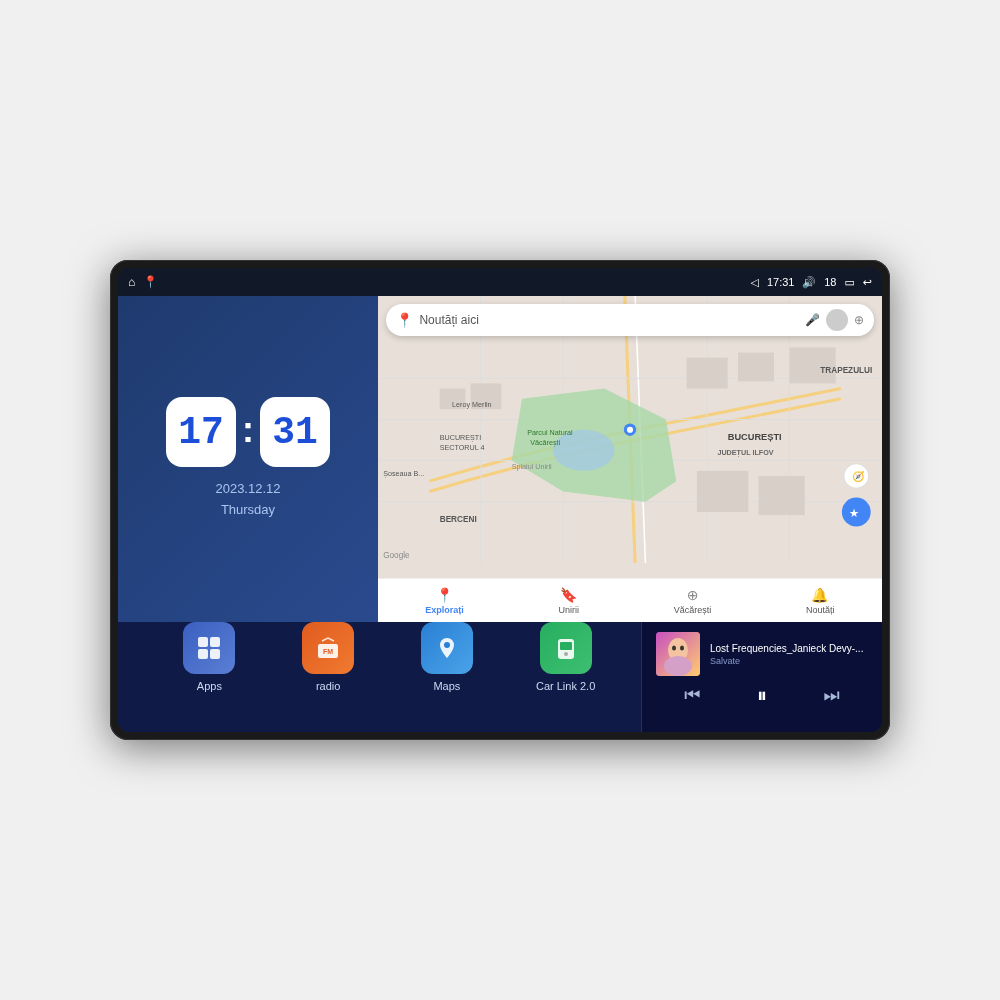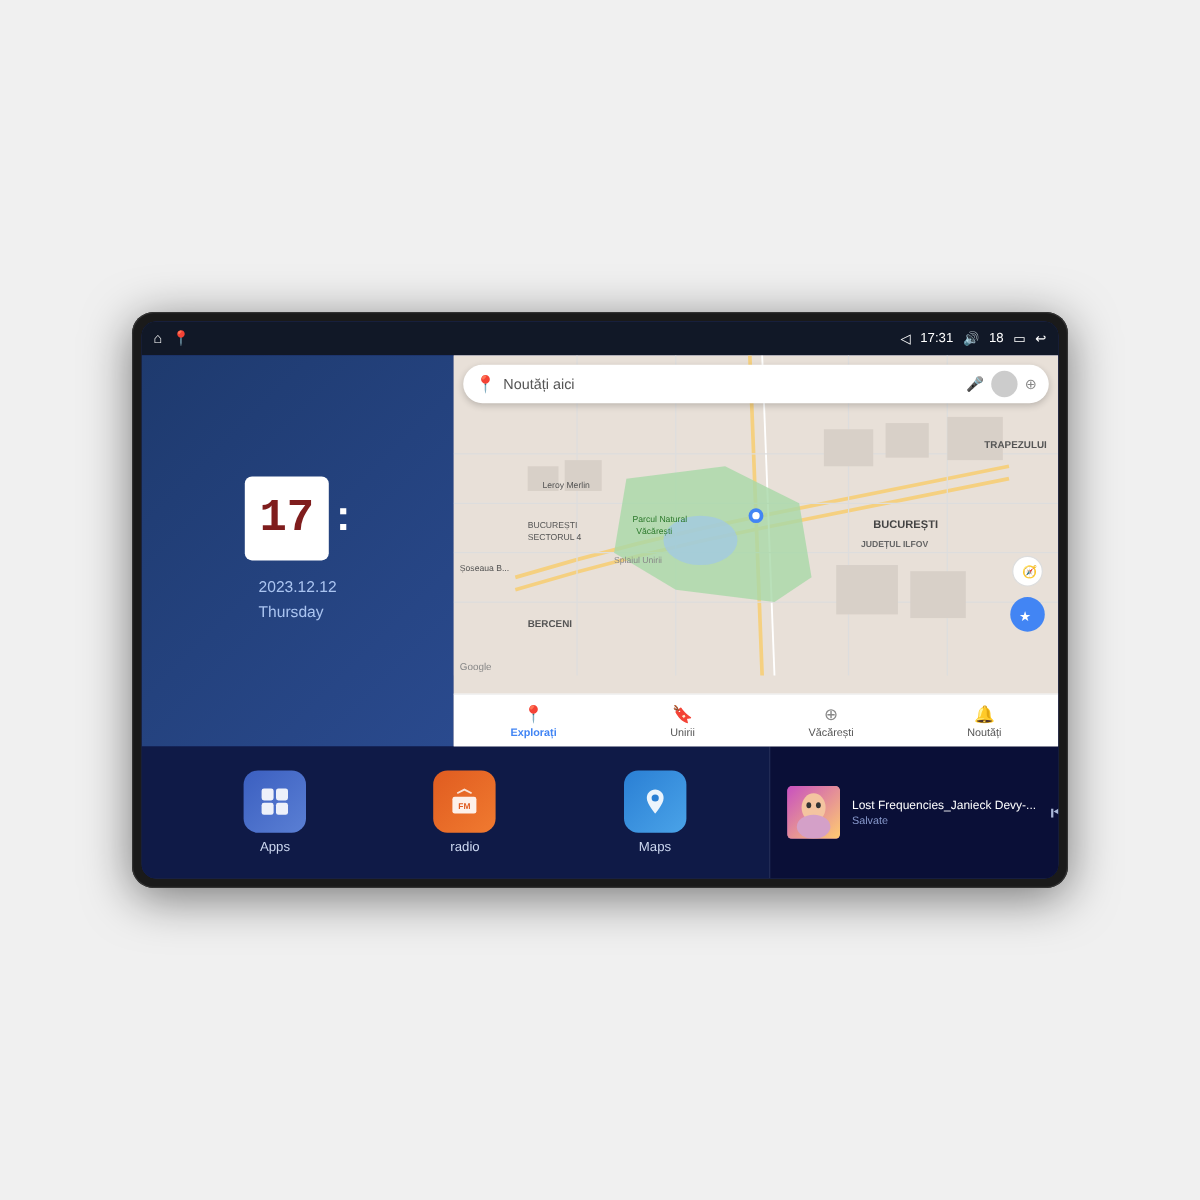--- a/index.html
+++ b/index.html
@@ -86,40 +86,41 @@
       flex-shrink: 0;
     }
     .clock-display {
       display: flex;
       align-items: center;
       gap: 6px;
       margin-bottom: 12px;
     }
     .clock-tile {
       background: #fff;
-      border-radius: 6px;
+      border-radius: 16px;
       width: 70px;
       height: 70px;
       display: flex;
       align-items: center;
       justify-content: center;
       font-size: 38px;
       font-weight: bold;
-      color: #7f1d1d;
+      color: #1d4ed8;
       font-family: 'Courier New', monospace;
     }
     .clock-colon {
       color: #fff;
       font-size: 36px;
       font-weight: bold;
       margin-bottom: 4px;
     }
     .clock-date {
       color: #aac4f0;
       font-size: 13px;
+      text-align: center;
       line-height: 1.6;
     }
 
     
     .map-widget {
       flex: 1;
       background: #e8e0d8;
       position: relative;
       overflow: hidden;
       display: flex;
@@ -181,23 +182,23 @@
       height: 110px;
       background: rgba(15, 25, 70, 0.95);
       display: flex;
       flex-shrink: 0;
     }
 
     
     .app-icons {
       flex: 1;
       display: flex;
-      align-items: flex-end;
+      align-items: flex-start;
       justify-content: space-around;
-      padding: 20px 16px;
+      padding: 0 16px;
       border-right: 1px solid rgba(255,255,255,0.1);
       margin-left: 16px;
     }
     .app-item {
       display: flex;
       flex-direction: column;
       align-items: center;
       gap: 6px;
       cursor: pointer;
       min-width: 60px;
@@ -219,21 +220,21 @@
     .icon-apps { background: linear-gradient(135deg, #3b5fc0, #5a7fd4); }
     .icon-maps { background: linear-gradient(135deg, #2a7fd4, #4aa3e8); }
     .icon-radio { background: linear-gradient(135deg, #e05c20, #f07a30); }
     .icon-bluetooth { background: linear-gradient(135deg, #2a6cd4, #4a90e8); }
     .icon-carlink { background: linear-gradient(135deg, #27ae60, #3dbf70); }
 
     
     .music-player {
       width: 240px;
       display: flex;
-      flex-direction: row;
+      flex-direction: column;
       padding: 10px 14px;
       gap: 8px;
       background: rgba(10, 15, 55, 0.97);
     }
     .music-top {
       display: flex;
       align-items: center;
       gap: 10px;
     }
     .music-thumb {
@@ -310,20 +311,21 @@
     </div>
 
     <div class="main-content">
 
       <div class="top-row">
 
         <div class="clock-widget">
           <div class="clock-display">
             <div class="clock-tile">17</div>
             <div class="clock-colon">:</div>
+            <div class="clock-tile">31</div>
           </div>
           <div class="clock-date">
             <div>2023.12.12</div>
             <div>Thursday</div>
           </div>
         </div>
 
         <div class="map-widget">
 
           <svg class="map-bg" viewBox="0 0 490 260" xmlns="http://www.w3.org/2000/svg">
@@ -441,20 +443,30 @@
             <div class="app-icon-wrap icon-maps">
               <svg width="28" height="28" viewBox="0 0 28 28" xmlns="http://www.w3.org/2000/svg">
                 <path d="M14 4 C10 4 7 7 7 11 C7 16 14 24 14 24 C14 24 21 16 21 11 C21 7 18 4 14 4 Z" fill="rgba(255,255,255,0.9)"></path>
                 <circle cx="14" cy="11" r="3" fill="#2a7fd4"></circle>
               </svg>
             </div>
             <span class="app-label">Maps</span>
           </div>
 
 
+          <div class="app-item">
+            <div class="app-icon-wrap icon-carlink">
+              <svg width="28" height="28" viewBox="0 0 28 28" xmlns="http://www.w3.org/2000/svg">
+                <rect x="6" y="5" width="16" height="20" rx="3" fill="rgba(255,255,255,0.9)"></rect>
+                <rect x="8" y="8" width="12" height="8" rx="1" fill="#27ae60"></rect>
+                <circle cx="14" cy="20" r="2" fill="#aaa"></circle>
+              </svg>
+            </div>
+            <span class="app-label">Car Link 2.0</span>
+          </div>
         </div>
 
         <div class="music-player">
           <div class="music-top">
             <div class="music-thumb">
               <div class="music-thumb-face"></div>
 
               <svg width="44" height="44" viewBox="0 0 44 44" xmlns="http://www.w3.org/2000/svg" style="position:absolute;top:0;left:0;">
                 <defs>
                   <linearGradient id="mg" x1="0" y1="0" x2="1" y2="1">

